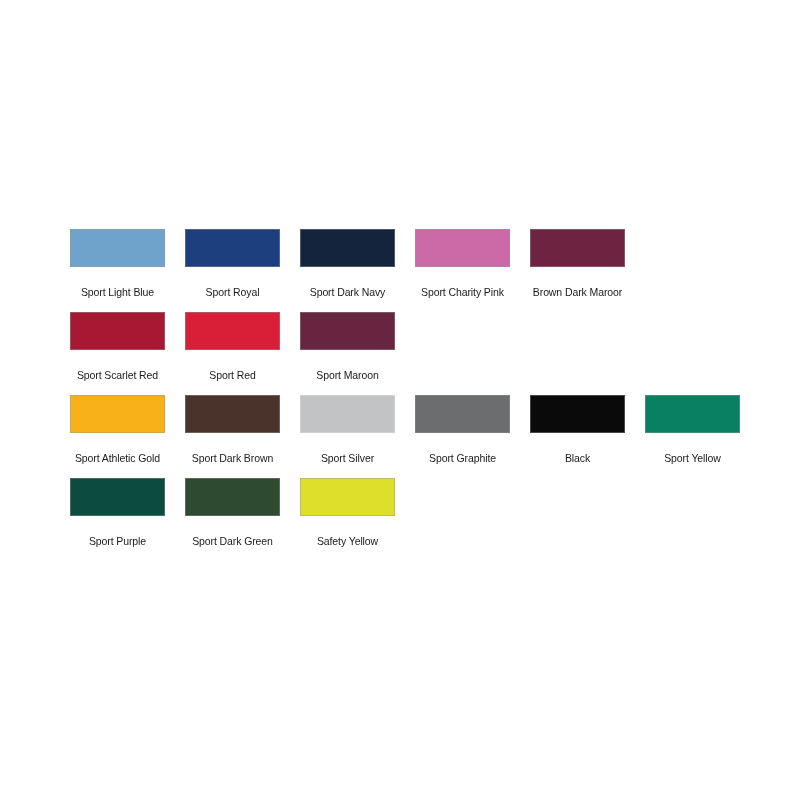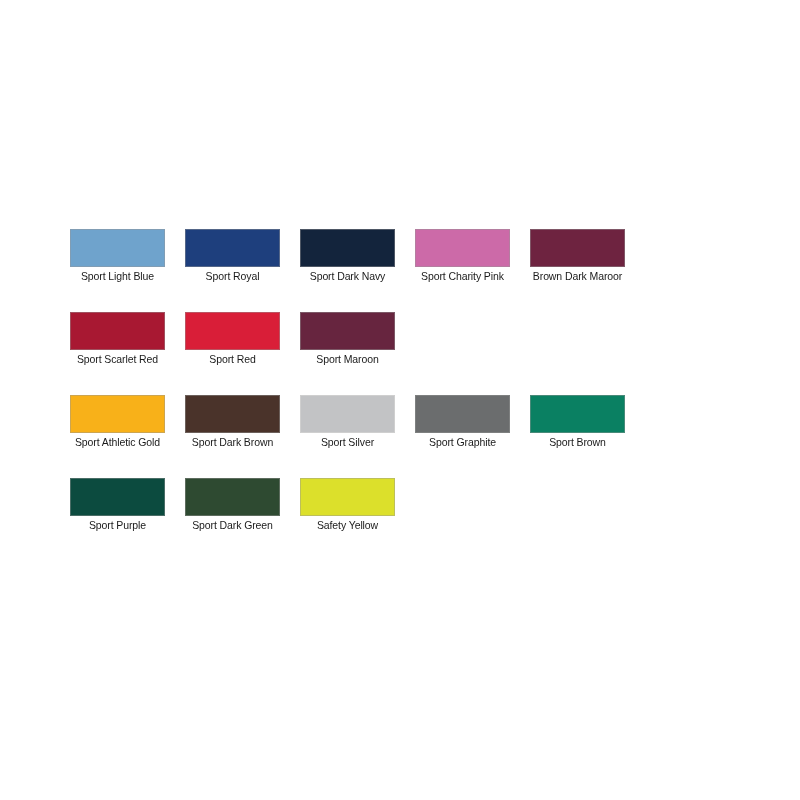--- a/index.html
+++ b/index.html
@@ -49,21 +49,21 @@
     height: 38px;
     box-sizing: border-box;
     border: 1px solid rgba(150,150,150,0.45);
   }
 
   .swatch-chip.light-edge {
     border: 1px solid #cfcfcf;
   }
 
   .swatch-label {
-    margin-top: 3px;
+    margin-top: 19px;
     font-size: 10.5px;
     line-height: 13px;
     color: #1a1a1a;
     text-align: center;
     white-space: nowrap;
     letter-spacing: -0.1px;
   }
 </style>
 </head>
 <body>
@@ -117,22 +117,26 @@
         </div>
         <div class="swatch-cell">
           <div class="swatch-chip light-edge" style="background-color: rgb(194, 195, 197);"></div>
           <div class="swatch-label">Sport Silver</div>
         </div>
         <div class="swatch-cell">
           <div class="swatch-chip" style="background-color: rgb(107, 109, 110);"></div>
           <div class="swatch-label">Sport Graphite</div>
         </div>
         <div class="swatch-cell">
+          <div class="swatch-chip" style="background-color: rgb(10, 10, 10);"></div>
+          <div class="swatch-label">Black</div>
+        </div>
+        <div class="swatch-cell">
           <div class="swatch-chip" style="background-color: rgb(10, 128, 98);"></div>
-          <div class="swatch-label">Sport Brown</div>
+          <div class="swatch-label">Sport Yellow</div>
         </div>
       </div>
       <div class="swatch-row">
         <div class="swatch-cell">
           <div class="swatch-chip" style="background-color: rgb(12, 75, 63);"></div>
           <div class="swatch-label">Sport Purple</div>
         </div>
         <div class="swatch-cell">
           <div class="swatch-chip" style="background-color: rgb(46, 74, 49);"></div>
           <div class="swatch-label">Sport Dark Green</div>

